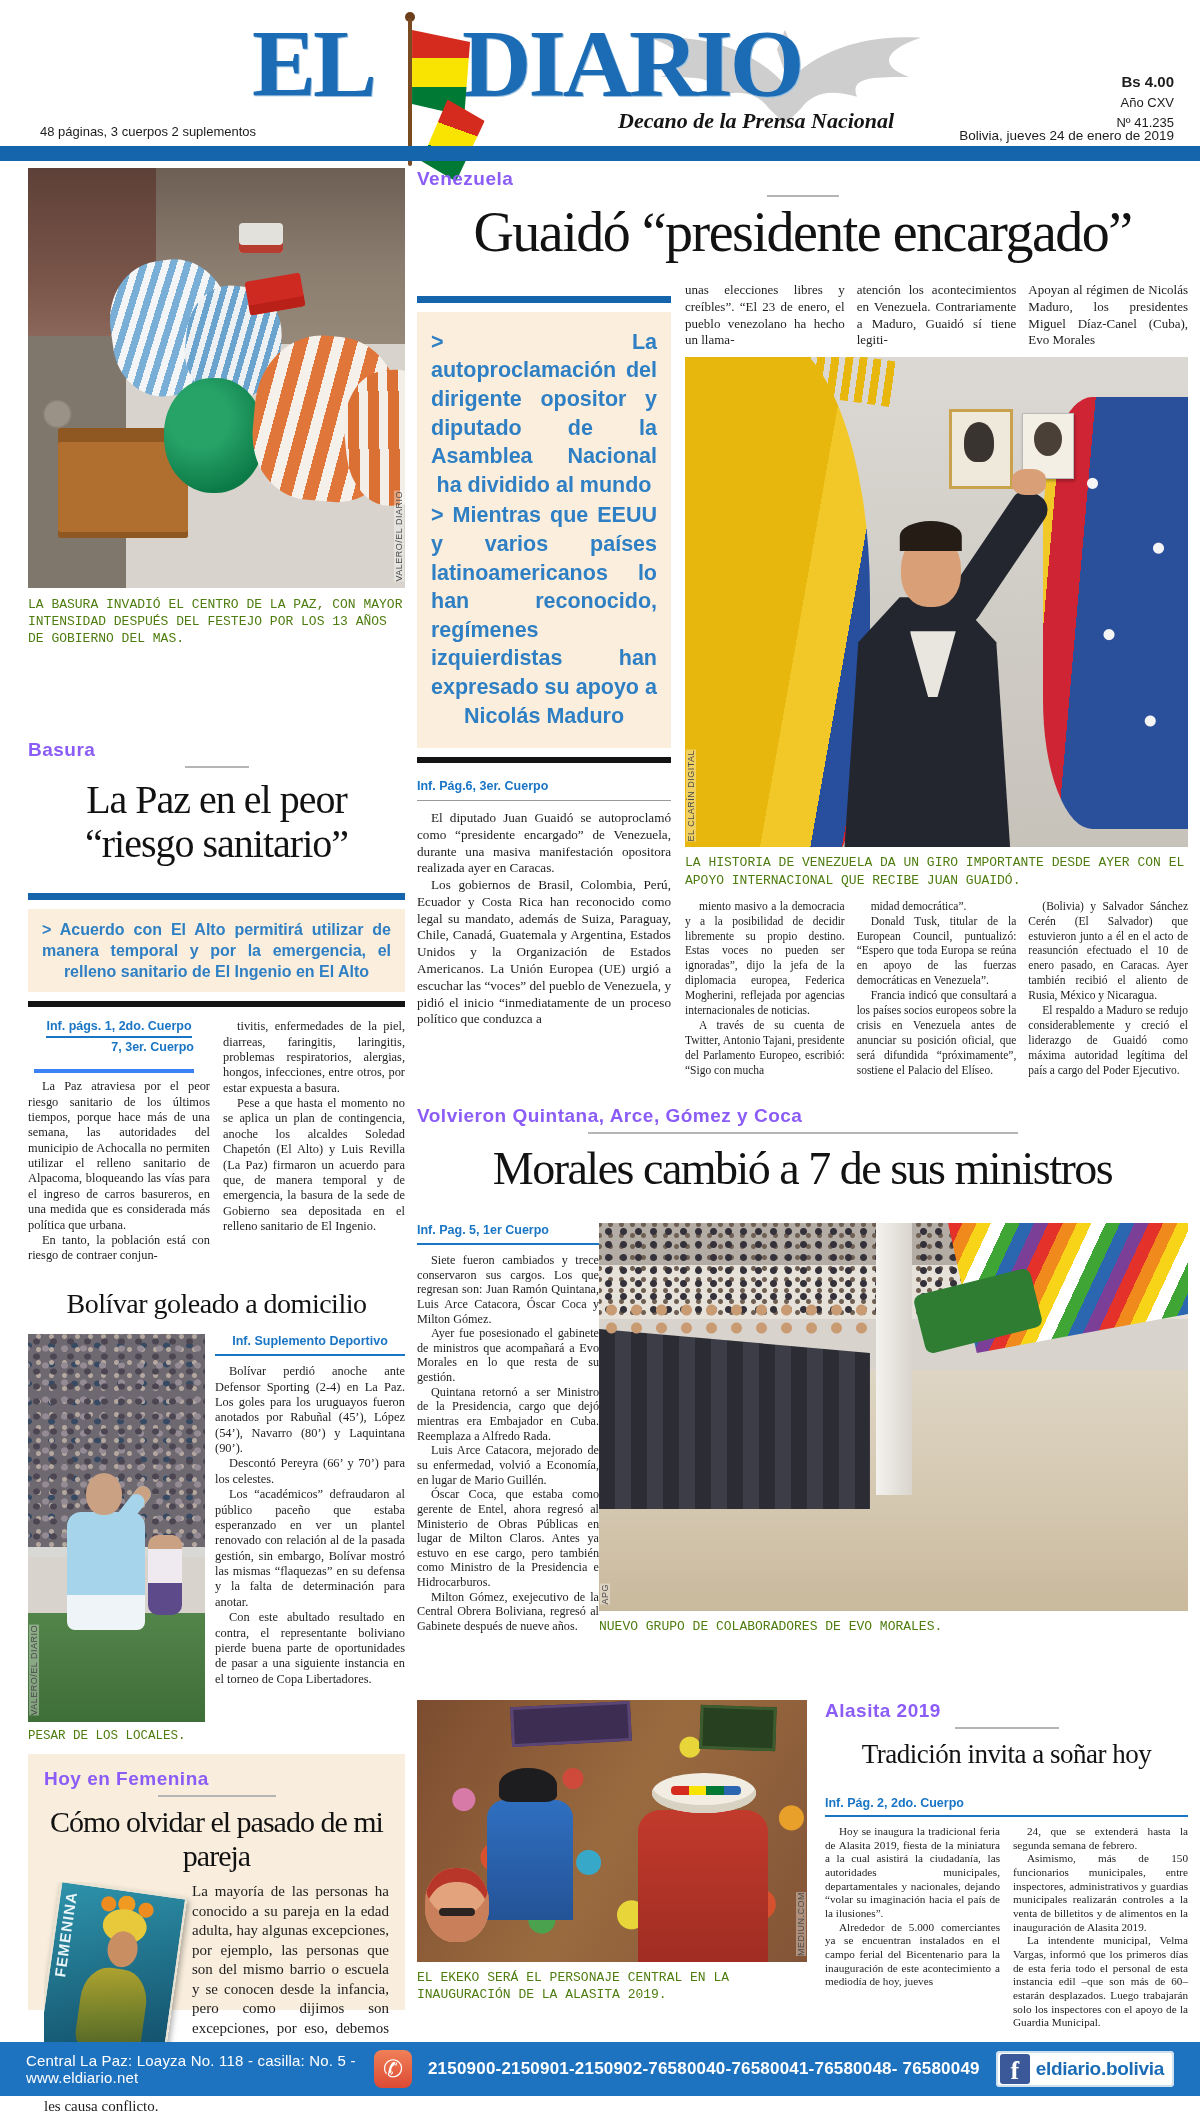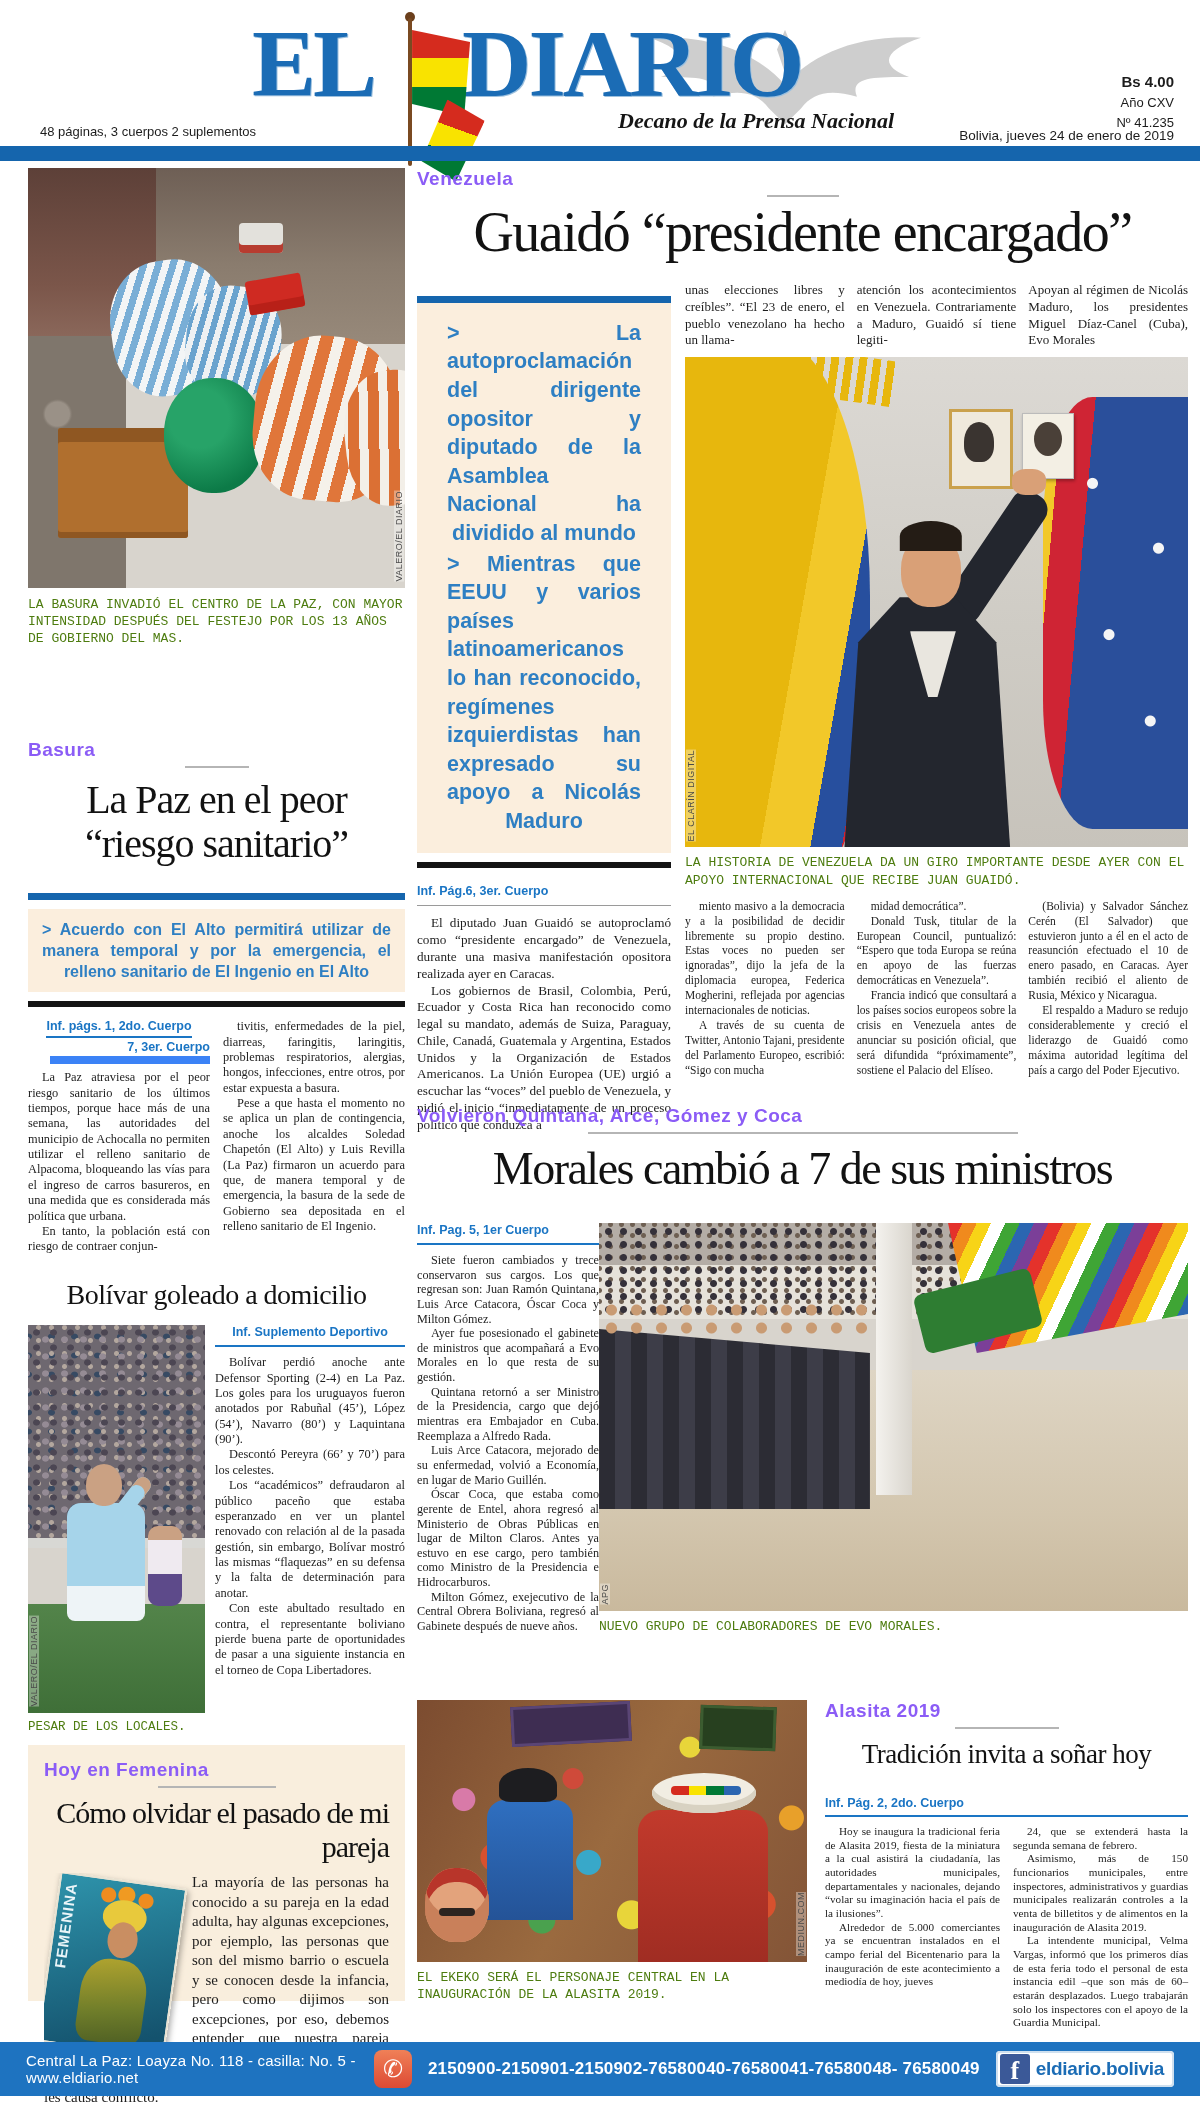--- a/index.html
+++ b/index.html
@@ -80,21 +80,21 @@
   .cap-block{margin-top:8px;}
   #basura-kicker{margin-top:92px;}
   #basura-headline{margin-top:10px;font-size:40px;line-height:1.08;}
   #basura-bluebar{margin-top:28px;}
   #basura-leadbox{margin-top:9px;padding:10px 14px;font-size:16px;line-height:1.32;
      text-align:justify;text-align-last:center;}
   #basura-blackbar{margin-top:9px;}
   .two-cols{display:flex;gap:13px;margin-top:12px;}
   .two-cols>div{flex:1;}
   .ref-line1{display:inline-block;border-bottom:2px solid #1a75c4;padding-bottom:1px;}
-  .ref-line2{display:block;text-align:right;border-bottom:8px solid #3b82f6;padding-bottom:1px;width:88%;margin:2px 0 6px auto;}
+  .ref-line2{display:block;text-align:right;border-bottom:4px solid #3b82f6;padding-bottom:14px;width:88%;margin:2px 16px 6px auto;}
   #bolivar-headline{margin-top:24px;font-size:28px;letter-spacing:-.5px;}
   .bol-row{display:flex;gap:10px;margin-top:14px;}
   .bol-photo-wrap{width:177px;flex:none;}
   .p-bol{width:177px;height:388px;}
   .pbl-crowd{position:absolute;left:0;top:0;width:100%;height:56%;background:#6e6870;
      background-image:radial-gradient(#4c4653 3px,transparent 4px),radial-gradient(#958b95 3px,transparent 4px),
        radial-gradient(#b3a79e 2px,transparent 3px),radial-gradient(#374a63 3px,transparent 4px);
      background-size:17px 15px,19px 17px,13px 13px,23px 19px;
      background-position:0 0,8px 6px,4px 9px,12px 2px;}
   .pbl-band{position:absolute;left:0;top:55%;width:100%;height:10px;background:#d8d8d4;}
@@ -102,21 +102,21 @@
      background:linear-gradient(180deg,#53844a 0,#3f6f38 100%);}
   .pbl-player2{position:absolute;left:68%;top:52%;width:34px;height:80px;border-radius:10px;
      background:linear-gradient(180deg,#caa183 0 18%,#efeaf0 18% 60%,#5d4a8a 60% 100%);}
   .pbl-torso{position:absolute;left:22%;top:46%;width:78px;height:118px;border-radius:14px 14px 8px 8px;
      background:linear-gradient(180deg,#a6d4ea 0 70%,#eef4f7 70% 100%);}
   .pbl-arm{position:absolute;left:52%;top:38%;width:16px;height:64px;border-radius:8px;background:#a6d4ea;
      transform:rotate(38deg);box-shadow:inset 0 10px 0 #c9a183;}
   .pbl-head{position:absolute;left:33%;top:36%;width:36px;height:42px;border-radius:50% 50% 46% 46%;background:#caa183;}
   .p-bol-caption{margin-top:6px;}
   .fembox{margin-top:10px;background:#f9eedd;padding:14px 16px 16px;box-sizing:border-box;width:377px;height:256px;}
-  #fem-headline{margin-top:8px;font-size:30px;line-height:1.12;text-align:right;}
+  #fem-headline{margin-top:8px;font-size:30px;line-height:1.12;}
   .fem-content{margin-top:10px;overflow:hidden;}
   .fem-mag{float:left;width:124px;height:168px;margin:6px 16px 2px 4px;transform:rotate(8deg);position:relative;
      background:linear-gradient(160deg,#2e93ab 0,#14526d 90%);box-shadow:2px 3px 6px rgba(0,0,0,.35);border:2px solid #e8e2d2;}
   .fm-spine{position:absolute;left:2px;top:8px;writing-mode:vertical-rl;transform:rotate(180deg);
      font-family:"Liberation Sans",sans-serif;font-weight:bold;font-size:15px;color:#eaf5f8;letter-spacing:1px;}
   .fm-turban{position:absolute;left:46px;top:18px;width:44px;height:34px;border-radius:50%;background:#e8c93c;}
   .fm-fruit{position:absolute;left:40px;top:4px;width:60px;height:22px;border-radius:12px;
      background:radial-gradient(circle at 15% 50%,#ef8c1f 7px,transparent 8px),
        radial-gradient(circle at 45% 40%,#f09a22 8px,transparent 9px),
        radial-gradient(circle at 78% 55%,#ef8c1f 7px,transparent 8px);}
@@ -124,21 +124,21 @@
   .fm-dress{position:absolute;left:34px;top:78px;width:66px;height:84px;border-radius:40% 40% 20% 20%;
      background:linear-gradient(170deg,#b3a52f 0,#6f7d2a 60%,#4c5d23 100%);}
   .fem-body{font-size:15px;line-height:1.3;text-align:justify;}
   .fem-body p{margin:0;text-indent:0;}
   
   #venezuela{position:absolute;left:417px;top:168px;width:771px;}
   #vz-headline{margin-top:6px;font-size:56px;letter-spacing:-1.5px;line-height:1.05;}
   .vz-row{display:flex;gap:14px;margin-top:20px;}
   .vz-left{width:254px;flex:none;}
   .vz-left .bar-blue{margin-top:14px;}
-  #vz-leadbox{padding:16px 30px;font-size:21.5px;line-height:1.33;
+  #vz-leadbox{margin-top:9px;padding:16px 14px;font-size:21.5px;line-height:1.33;
      text-align:justify;text-align-last:center;}
   #vz-leadbox p{margin:0 0 2px;}
   .vz-left .bar-black{margin-top:9px;}
   .vz-ref{margin-top:16px;}
   .vz-right{flex:1;min-width:0;}
   .vz-minirow{display:flex;gap:12px;}
   .vz-minirow>div{flex:1;}
   .p-guaido{width:100%;height:490px;margin-top:8px;}
   .pg-bg{position:absolute;inset:0;background:linear-gradient(180deg,#dcd9d4 0,#cfccc5 55%,#c7c3bb 100%);}
   .pg-flag-left{position:absolute;left:-30px;top:-20px;width:215px;height:115%;

